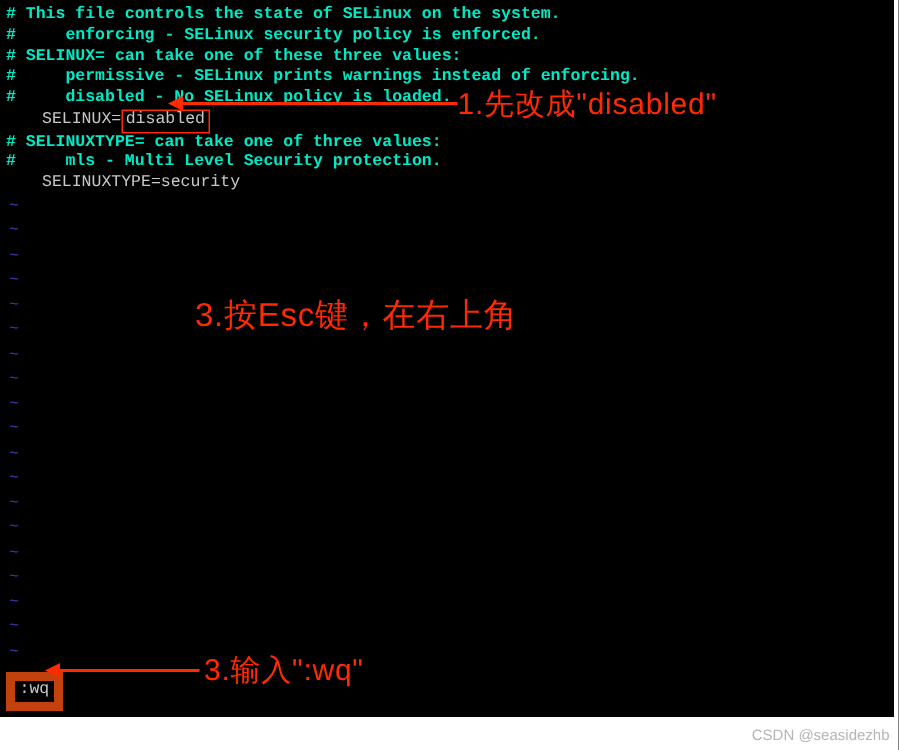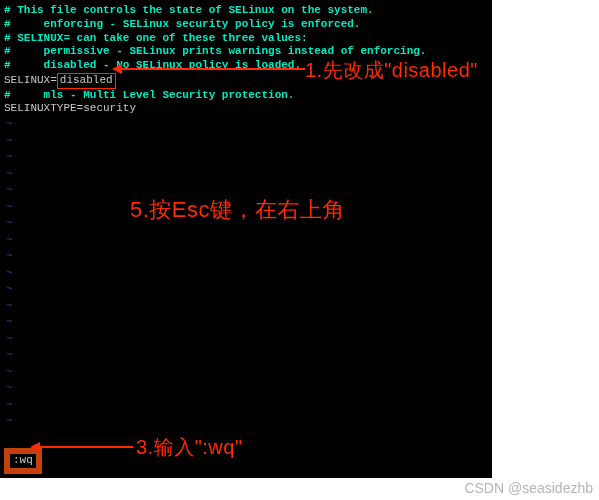--- a/index.html
+++ b/index.html
@@ -7,30 +7,30 @@
     width: 599px;
     height: 500px;
     background: #fff;
     font-family: "Consolas", "Courier New", monospace;
     font-size: 11px;
     position: relative;
     overflow: hidden;
   }
   .terminal {
     background: #000;
-    width: 492px;
+    width: 596px;
     height: 478px;
     position: relative;
     padding: 4px;
     line-height: 1.25;
     color: #00eac6;
     font-weight: bold;
   }
   .cfg-line { white-space: pre; color: #00eac6; font-weight: bold; }
-  .white-line { color: #c8c8c8; font-weight: normal; }
+  .white-line { color: #c8c8c8; font-weight: normal; margin-left: 24px; }
   .disabled-box {
     border: 1px solid #ff2a00;
     padding: 0 2px;
     display: inline-block;
     color: #c8c8c8;
     font-weight: normal;
   }
   .tildes { color: #3a3ab0; font-weight: normal; line-height: 1.5; padding-left: 2px; }
   .cmd-box {
     position: absolute;
@@ -73,34 +73,35 @@
     content: ""; position: absolute; left: -8px; top: -4px;
     border-right: 10px solid #ff2a00;
     border-top: 5px solid transparent;
     border-bottom: 5px solid transparent;
   }
   .watermark {
     position: absolute;
     bottom: 4px; right: 6px;
     color: #b5b5b5;
     font-family: Arial, sans-serif;
-    font-size: 14px;
+    font-size: 10px;
   }
 </style>
 </head>
 <body>
 
 <div class="terminal">
 
   <div class="cfg-line"># This file controls the state of SELinux on the system.</div>
   <div class="cfg-line">#     enforcing - SELinux security policy is enforced.</div>
   <div class="cfg-line"># SELINUX= can take one of these three values:</div>
   <div class="cfg-line">#     permissive - SELinux prints warnings instead of enforcing.</div>
   <div class="cfg-line">#     disabled - No SELinux policy is loaded.</div>
   <div class="cfg-line white-line"><span>SELINUX=</span><span class="disabled-box">disabled</span></div>
+  <div class="cfg-line"># SELINUXTYPE= can take one of three values:</div>
   <div class="cfg-line">#     mls - Multi Level Security protection.</div>
   <div class="cfg-line white-line">SELINUXTYPE=security</div>
 
   <div class="tildes">
     <div>~</div>
     <div>~</div>
     <div>~</div>
     <div>~</div>
     <div>~</div>
     <div>~</div>
@@ -117,19 +118,19 @@
     <div>~</div>
     <div>~</div>
     <div>~</div>
   </div>
 
   <div class="cmd-box">:wq</div>
 
   <div class="arrow1"></div>
   <div class="annotation ann1">1.先改成"disabled"</div>
 
-  <div class="annotation ann2">5.按Esc键，在右上角</div>
+  <div class="annotation ann2">3.按Esc键，在右上角</div>
 
   <div class="arrow3"></div>
   <div class="annotation ann3">3.输入":wq"</div>
 </div>
 
 <div class="watermark">CSDN @seasidezhb</div>
 
 </body></html>

